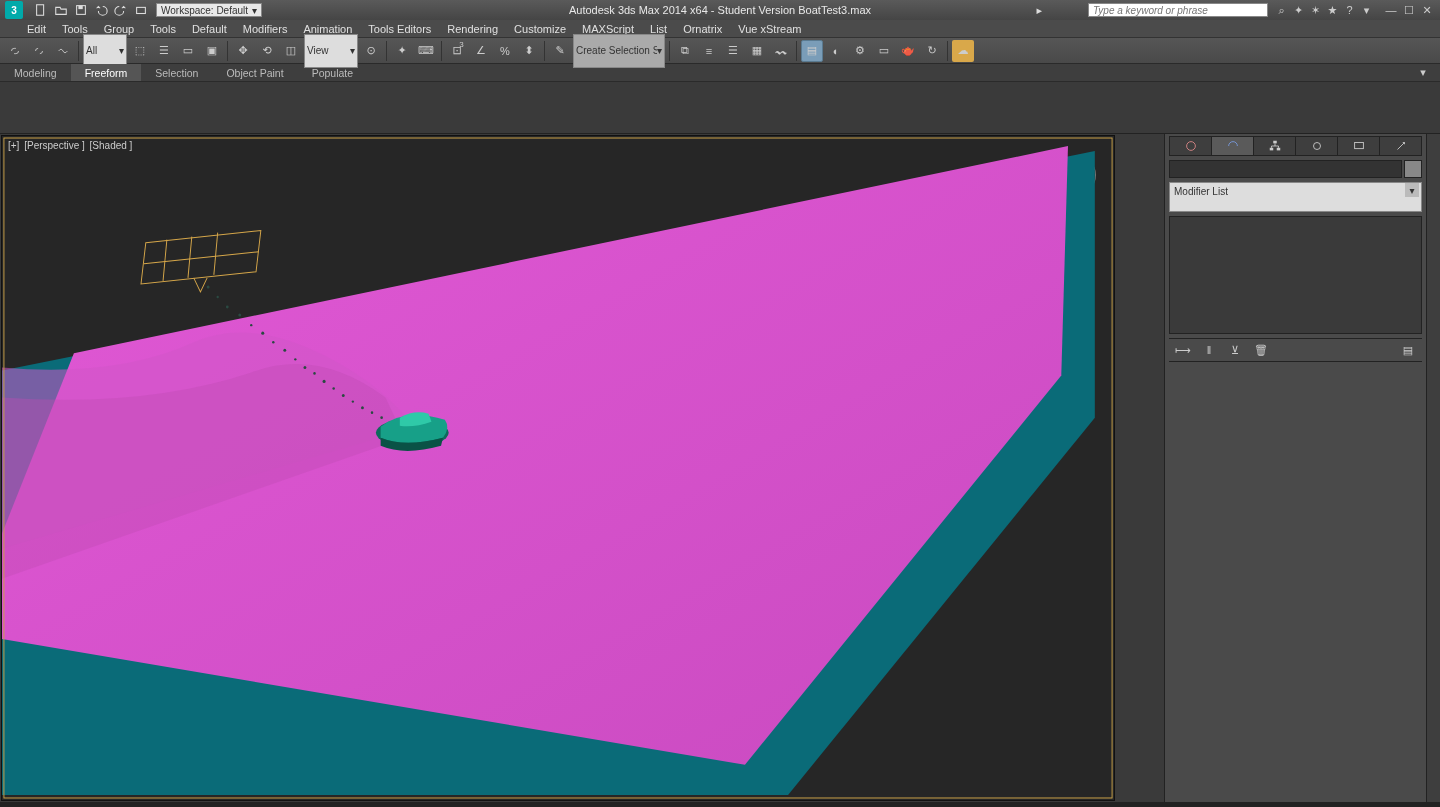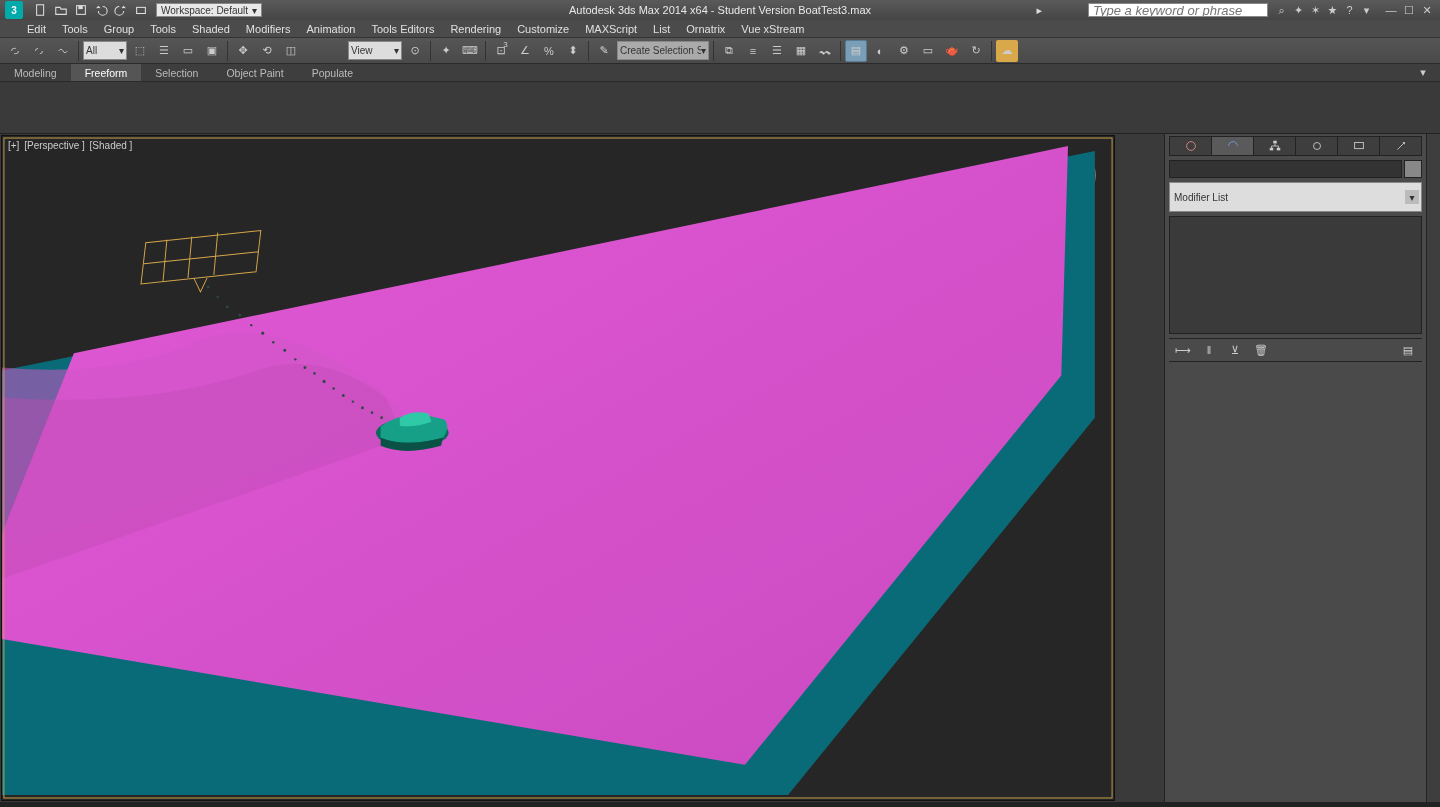--- a/index.html
+++ b/index.html
@@ -7,36 +7,36 @@
 
 
 .titlebar { height: 20px; background: linear-gradient(#5a5a5a,#454545); display: flex; align-items: center; position: relative; }
 .logo-area { width: 28px; height: 20px; display: flex; align-items: center; justify-content: center; }
 .logo-3ds { width: 18px; height: 18px; background: #0aa; border-radius: 2px; display:flex; align-items:center; justify-content:center; color:#fff; font-weight:bold; font-size:10px;}
 .qat { display: flex; gap: 2px; margin-left: 4px; }
 .qat-btn { width: 18px; height: 16px; display:flex; align-items:center; justify-content:center; color:#ddd; cursor:pointer; }
 .workspace-sel { margin-left: 6px; background:#e8e8e8; color:#333; font-size:10px; padding:1px 4px; border:1px solid #888; display:flex; align-items:center; gap:4px; height:14px;}
 .title-text { position:absolute; left:50%; transform:translateX(-50%); color:#e8e8e8; font-size:11px; white-space:nowrap;}
 .title-right { position:absolute; right:4px; display:flex; align-items:center; gap:2px; }
-.search-box { width:180px; height:14px; background:#fff; color:#999; font-size:13px; font-style:italic; padding:0 4px; border:1px solid #888; line-height:12px;margin-left:44px; }
+.search-box { width:180px; height:14px; background:#fff; color:#999; font-size:10px; font-style:italic; padding:0 4px; border:1px solid #888; line-height:12px;margin-left:44px; }
 .win-btns { display:flex; gap:0; margin-left:6px; }
 .win-btn { width:18px; height:14px; display:flex; align-items:center; justify-content:center; cursor:pointer; color:#ccc;}
 .title-icons { display:flex; gap:2px; margin-left:4px; }
 .ti { width:15px; height:14px; display:flex; align-items:center; justify-content:center; color:#ccc; cursor:pointer;}
 
 
 .menubar { height: 18px; background:#4b4b4b; border-bottom:1px solid #333; display:flex; align-items:stretch; padding-left:19px; }
 .menu-item { padding:2px 8px; color:#e0e0e0; font-size:11px; cursor:pointer; display:flex; align-items:center;}
 
 
 .toolbar { height: 26px; background: linear-gradient(#565656,#494949); border-bottom:1px solid #2a2a2a; display:flex; align-items:center; padding:0 4px; gap:2px; }
 .tb-btn { width:22px; height:22px; display:flex; align-items:center; justify-content:center; border:1px solid transparent; cursor:pointer; color:#ccc; border-radius:2px;}
 .tb-btn.active { background:#7a9db8; border-color:#5a7a90; }
 .tb-sep { width:1px; height:20px; background:#333; margin:0 2px; }
-.tb-dropdown { background:#ddd; color:#333; font-size:10px; border:1px solid #888; padding:1px 2px; height:19px; display:flex; align-items:center; }
+.tb-dropdown { background:#ddd; color:#333; font-size:10px; border:1px solid #888; padding:16px 2px; height:19px; display:flex; align-items:center; }
 .tb-dropdown.dark { background:#aaa; }
 
 
 .ribbon-tabs { height:18px; background:#3e3e3e; display:flex; align-items:stretch; border-bottom:1px solid #2a2a2a; }
 .rtab { padding:2px 14px; color:#bbb; font-size:10.5px; cursor:pointer; display:flex; align-items:center;}
 .rtab.active { background:#555; color:#fff; }
 .rtab-ext { margin-left:auto; padding:2px 8px; display:flex; align-items:center; gap:4px;}
 
 
 .ribbon-panel { height:52px; background:#3a3a3a; border-bottom:1px solid #222; }
@@ -63,21 +63,21 @@
 .cmd-panel { width:276px; background:#4a4a4a; border-left:1px solid #222; display:flex; }
 .cmd-main { flex:1; padding:2px 4px; }
 .cmd-tabs { display:flex; gap:0; height:20px; background:#3e3e3e; border:1px solid #222; }
 .cmd-tab { flex:1; display:flex; align-items:center; justify-content:center; cursor:pointer; border-right:1px solid #222; color:#ccc;}
 .cmd-tab:last-child { border-right:none;}
 .cmd-tab.active { background:#5a5a5a; }
 .cmd-name { margin-top:4px; height:18px; background:#333; border:1px solid #222; }
 .cmd-color { width:18px; height:18px; background:#888; border:1px solid #222; margin-top:4px; }
 .name-row { display:flex; gap:2px; }
 .name-row .cmd-name { flex:1; }
-.mod-dropdown { margin-top:4px; height:24px; background:#ddd; color:#333; border:1px solid #888; display:flex; align-items:center; padding:14px 4px; font-size:10px; position:relative;}
+.mod-dropdown { margin-top:4px; height:24px; background:#ddd; color:#333; border:1px solid #888; display:flex; align-items:flex-end; padding:14px 4px; font-size:10px; position:relative;}
 .mod-dropdown .arrow { position:absolute; right:2px; width:14px; height:14px; background:#bbb; display:flex; align-items:center; justify-content:center;}
 .mod-stack { margin-top:4px; height:118px; background:#3a3a3a; border:1px solid #222; }
 .mod-btns { margin-top:4px; display:flex; gap:6px; justify-content:flex-start; padding:2px 4px; border-top:1px solid #222; border-bottom:1px solid #222;}
 .mod-btn { width:20px; height:18px; display:flex; align-items:center; justify-content:center; cursor:pointer; color:#ccc;}
 .cmd-scroll { width:14px; background:#3e3e3e; border-left:1px solid #222; }
 
 
 .bottom { height:5px; background:#222; }
 
 .ico { width:14px; height:14px; }
@@ -146,21 +146,21 @@
       <div class="win-btn">✕</div>
     </div>
   </div>
 </div>
 
 <div class="menubar">
   <div class="menu-item">Edit</div>
   <div class="menu-item">Tools</div>
   <div class="menu-item">Group</div>
   <div class="menu-item">Tools</div>
-  <div class="menu-item">Shaded</div>
+  <div class="menu-item">Default</div>
   <div class="menu-item">Modifiers</div>
   <div class="menu-item">Animation</div>
   <div class="menu-item">Tools Editors</div>
   <div class="menu-item">Rendering</div>
   <div class="menu-item">Customize</div>
   <div class="menu-item">MAXScript</div>
   <div class="menu-item">List</div>
   <div class="menu-item">Ornatrix</div>
   <div class="menu-item">Vue xStream</div>
 </div>
@@ -187,21 +187,21 @@
       <span style="margin-left:auto;">▾</span>
     </div>
   <div class="tb-btn">⬚</div>
   <div class="tb-btn">☰</div>
   <div class="tb-btn">▭</div>
   <div class="tb-btn">▣</div>
   <div class="tb-sep"></div>
   <div class="tb-btn">✥</div>
   <div class="tb-btn">⟲</div>
   <div class="tb-btn">◫</div>
-  <div class="tb-dropdown" style="width:54px;margin-left:44px;">
+  <div class="tb-dropdown" style="width:54px;">
       <span>View</span>
       <span style="margin-left:auto;">▾</span>
     </div>
   <div class="tb-btn">⊙</div>
   <div class="tb-sep"></div>
   <div class="tb-btn">✦</div>
   <div class="tb-btn">⌨</div>
   <div class="tb-sep"></div>
   <div class="tb-btn">
       <span style="position:relative;"><span style="font-size:8px;position:absolute;top:-4px;right:-2px;">3</span>⊡</span>

